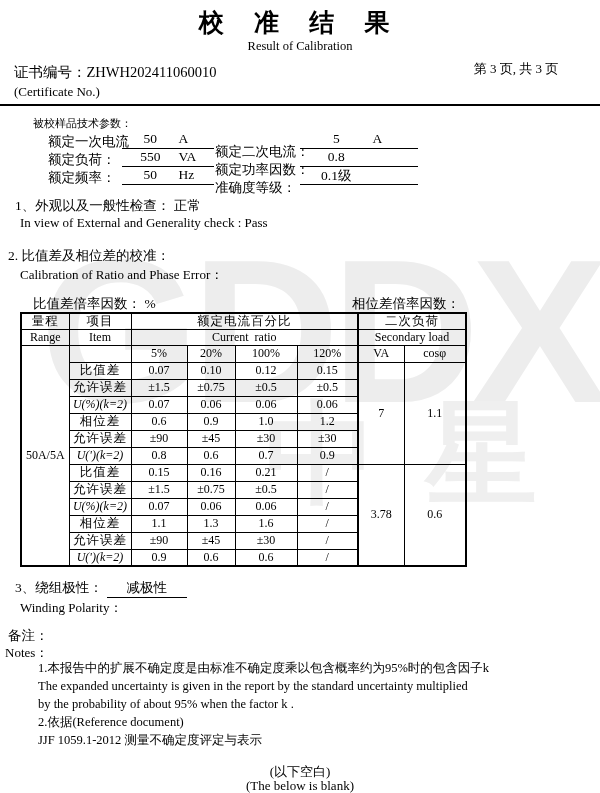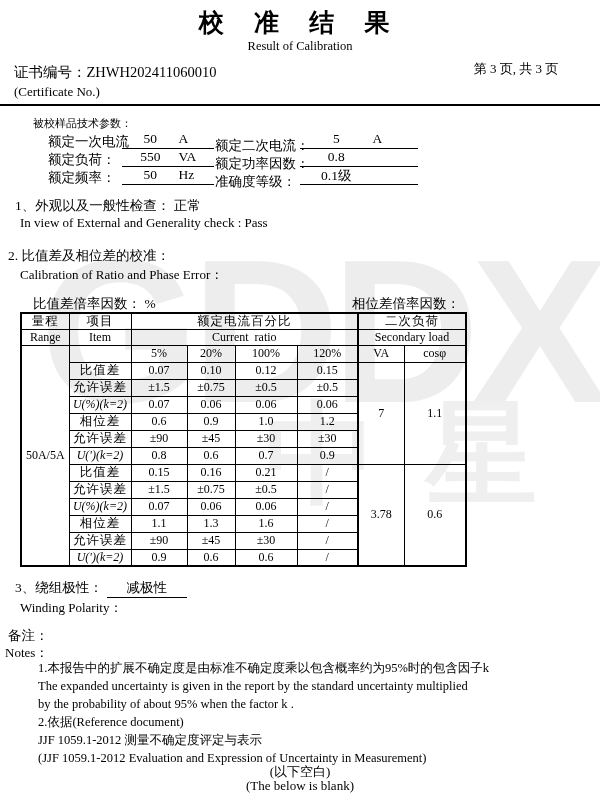--- a/index.html
+++ b/index.html
@@ -35,21 +35,21 @@
   .top-rule { left:0; top:104px; width:600px; height:2px; background:#000; }
 
   
   .params-heading { left:33px; top:116px; font-size:11px; }
   .p-row { left:0; width:588px; height:18px; font-size:13.5px; }
   .p-label-l { position:absolute; left:48px; top:0; }
   .p-line-l { position:absolute; left:105px; top:-2px; width:92px; height:18px;
     border-bottom:1.5px solid #000; display:flex;margin-left:17px; }
   .p-line-r { position:absolute; left:300px; top:-2px; width:118px; height:18px;
     border-bottom:1.5px solid #000; display:flex; }
-  .p-label-r { position:absolute; left:215px; top:4px; }
+  .p-label-r { position:absolute; left:215px; top:10px; }
   .p-val { flex:1.6; text-align:center; }
   .p-unit { flex:1; text-align:left; }
 
   .sec-cn { font-size:13.5px; }
   .sec-en { font-size:13px; }
 
   
   .cal-table { position:absolute; left:20px; top:312px; z-index:2;
     border-collapse:collapse; table-layout:fixed; width:445px;
     font-size:12px; text-align:center; }
@@ -264,16 +264,15 @@
 <div class="abs sec-en" style="left:20px; top:599px;">Winding Polarity：</div>
 
 <div class="abs sec-cn" style="left:8px; top:627px;">备注：</div>
 <div class="abs sec-en" style="left:5px; top:644px;">Notes：</div>
 <div class="abs" style="left:38px; top:659px; width:550px;">
   <div class="notes-line">1.本报告中的扩展不确定度是由标准不确定度乘以包含概率约为95%时的包含因子k</div>
   <div class="notes-line">The expanded uncertainty is given in the report by the standard uncertainty multiplied</div>
   <div class="notes-line">by the probability of about 95% when the factor k .</div>
   <div class="notes-line">2.依据(Reference document)</div>
   <div class="notes-line">JJF 1059.1-2012 测量不确定度评定与表示</div>
-  <div class="notes-line">(JJF 1059.1-2012 Evaluation and Expression of Uncertainty in Measurement)</div>
 </div>
 <div class="abs center-line" style="top:763px;">(以下空白)</div>
 <div class="abs center-line" style="top:778px;text-align:center;">(The below is blank)</div>
 
 </body></html>

